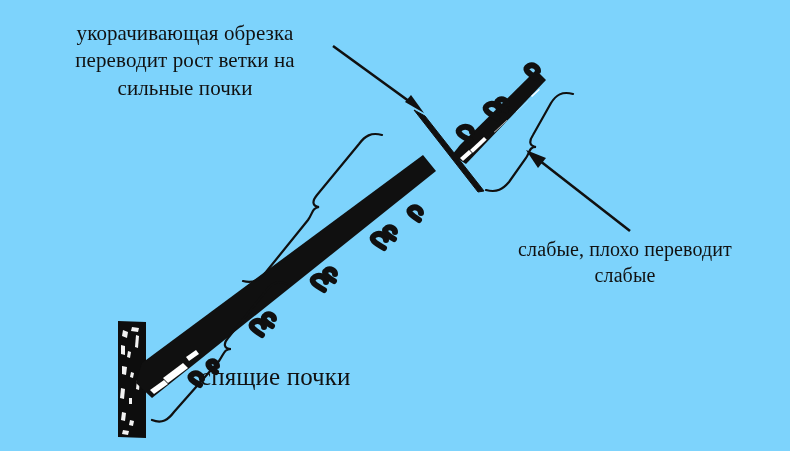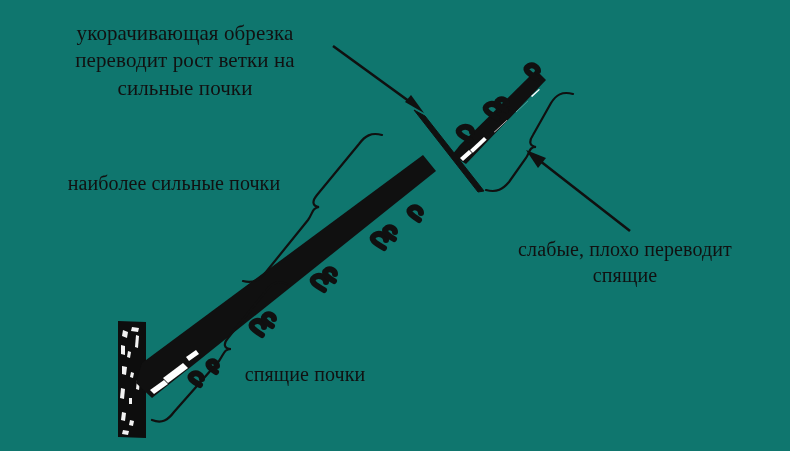--- a/index.html
+++ b/index.html
@@ -8,21 +8,21 @@
     padding: 0;
     background: #ffffff;
   }
   body {
     font-family: "Liberation Serif", "DejaVu Serif", serif;
   }
   #canvas {
     position: relative;
     width: 790px;
     height: 451px;
-    background: #0f766e;
+    background: #7dd3fc;
     overflow: hidden;
   }
   #figure {
     position: absolute;
     left: 0;
     top: 0;
     width: 790px;
     height: 451px;
   }
   .label {
@@ -49,22 +49,22 @@
   .lbl-weak {
     left: 470px;
     top: 236px;
     width: 310px;
     font-size: 20px;
   }
   .lbl-dormant {
     left: 200px;
     top: 361px;
     width: 210px;
-    font-size: 20px;
-    text-align: center;
+    font-size: 25px;
+    text-align: left;
   }
 </style>
 </head>
 <body>
 
 <div id="canvas">
 
   <svg id="figure" viewBox="0 0 790 451" xmlns="http://www.w3.org/2000/svg">
 
     <defs>
@@ -190,20 +190,19 @@
     <g fill="none" stroke="#101010" stroke-width="2.2" stroke-linecap="round">
       <path d="M486,190 c11,3 17,-1 23,-8 L526,158 c4,-6 3,-11 10,-11 c-7,-1 -7,-6 -3,-12 L551,103 c5,-8 11,-12 22,-9"></path>
     </g>
 
   </svg>
 
   <div class="label lbl-cut"><span>укорачивающая обрезка</span>
 <span>переводит рост ветки на</span>
 <span>сильные почки</span></div>
 
-  <div class="label lbl-strong">наиболее сильные почки</div>
 
   <div class="label lbl-weak"><span>слабые, плохо переводит</span>
-<span>спящие</span></div>
+<span>слабые</span></div>
 
   <div class="label lbl-dormant">спящие почки</div>
 
 </div>
 
 </body></html>

